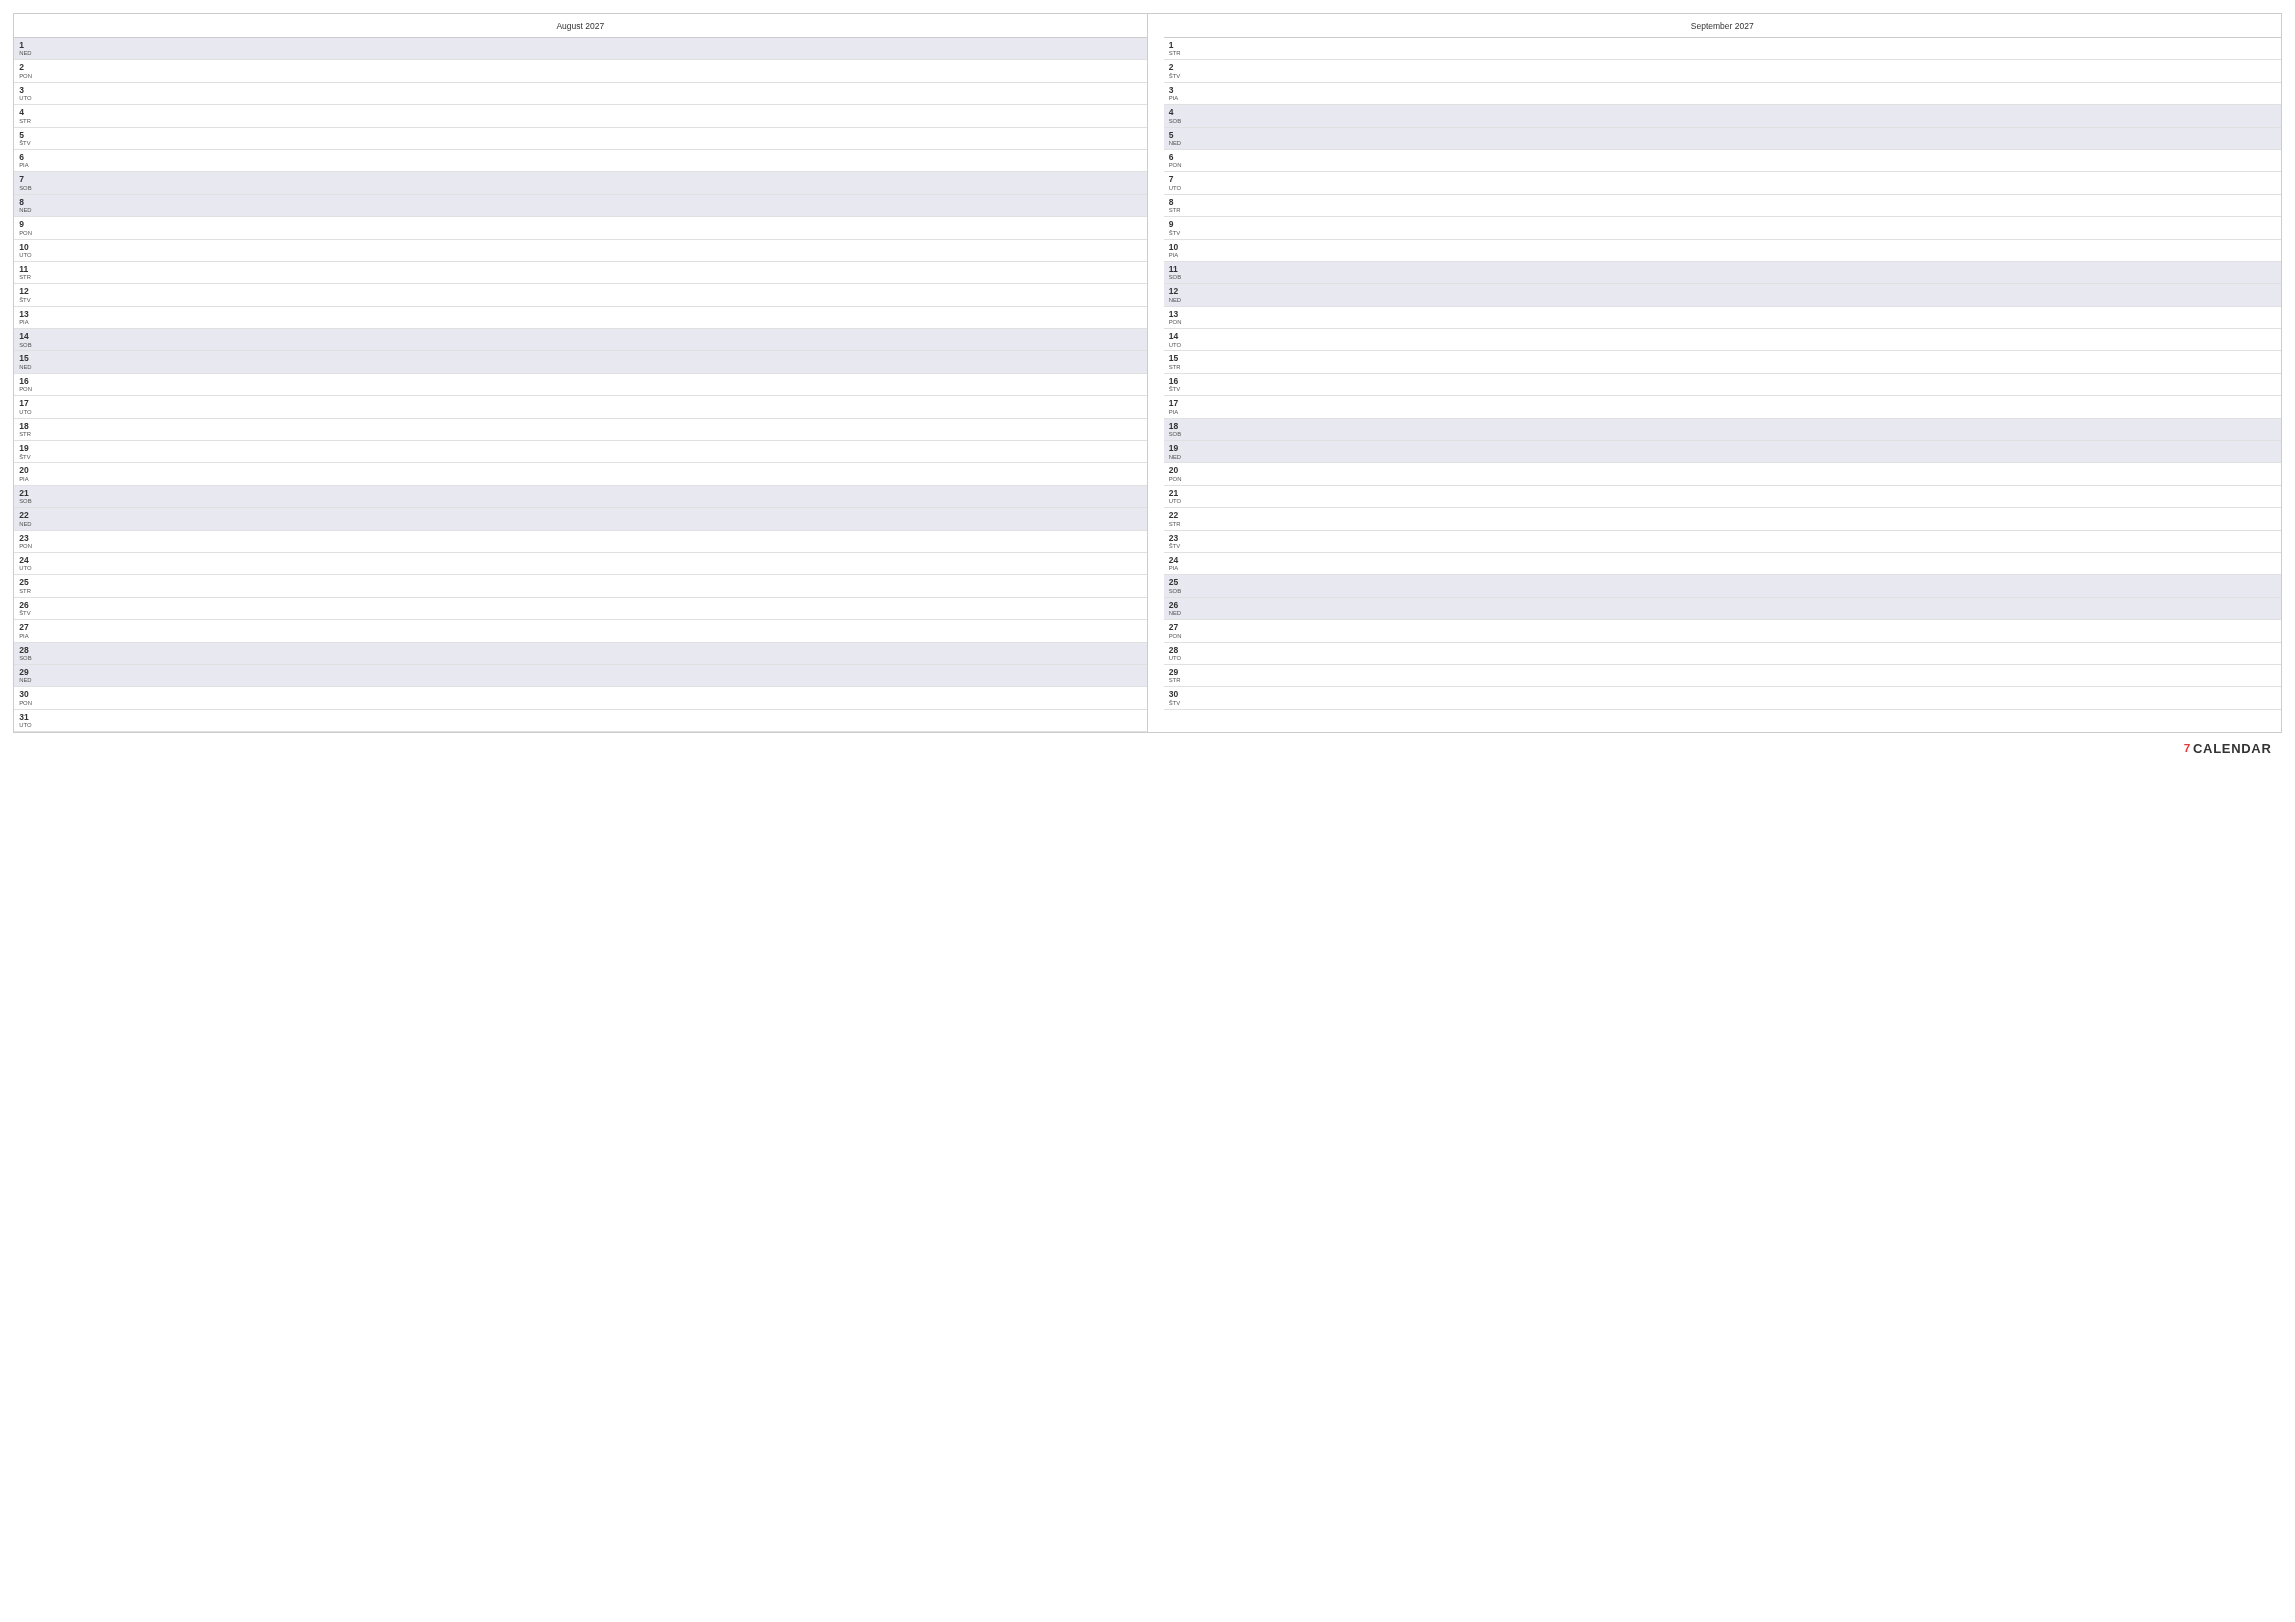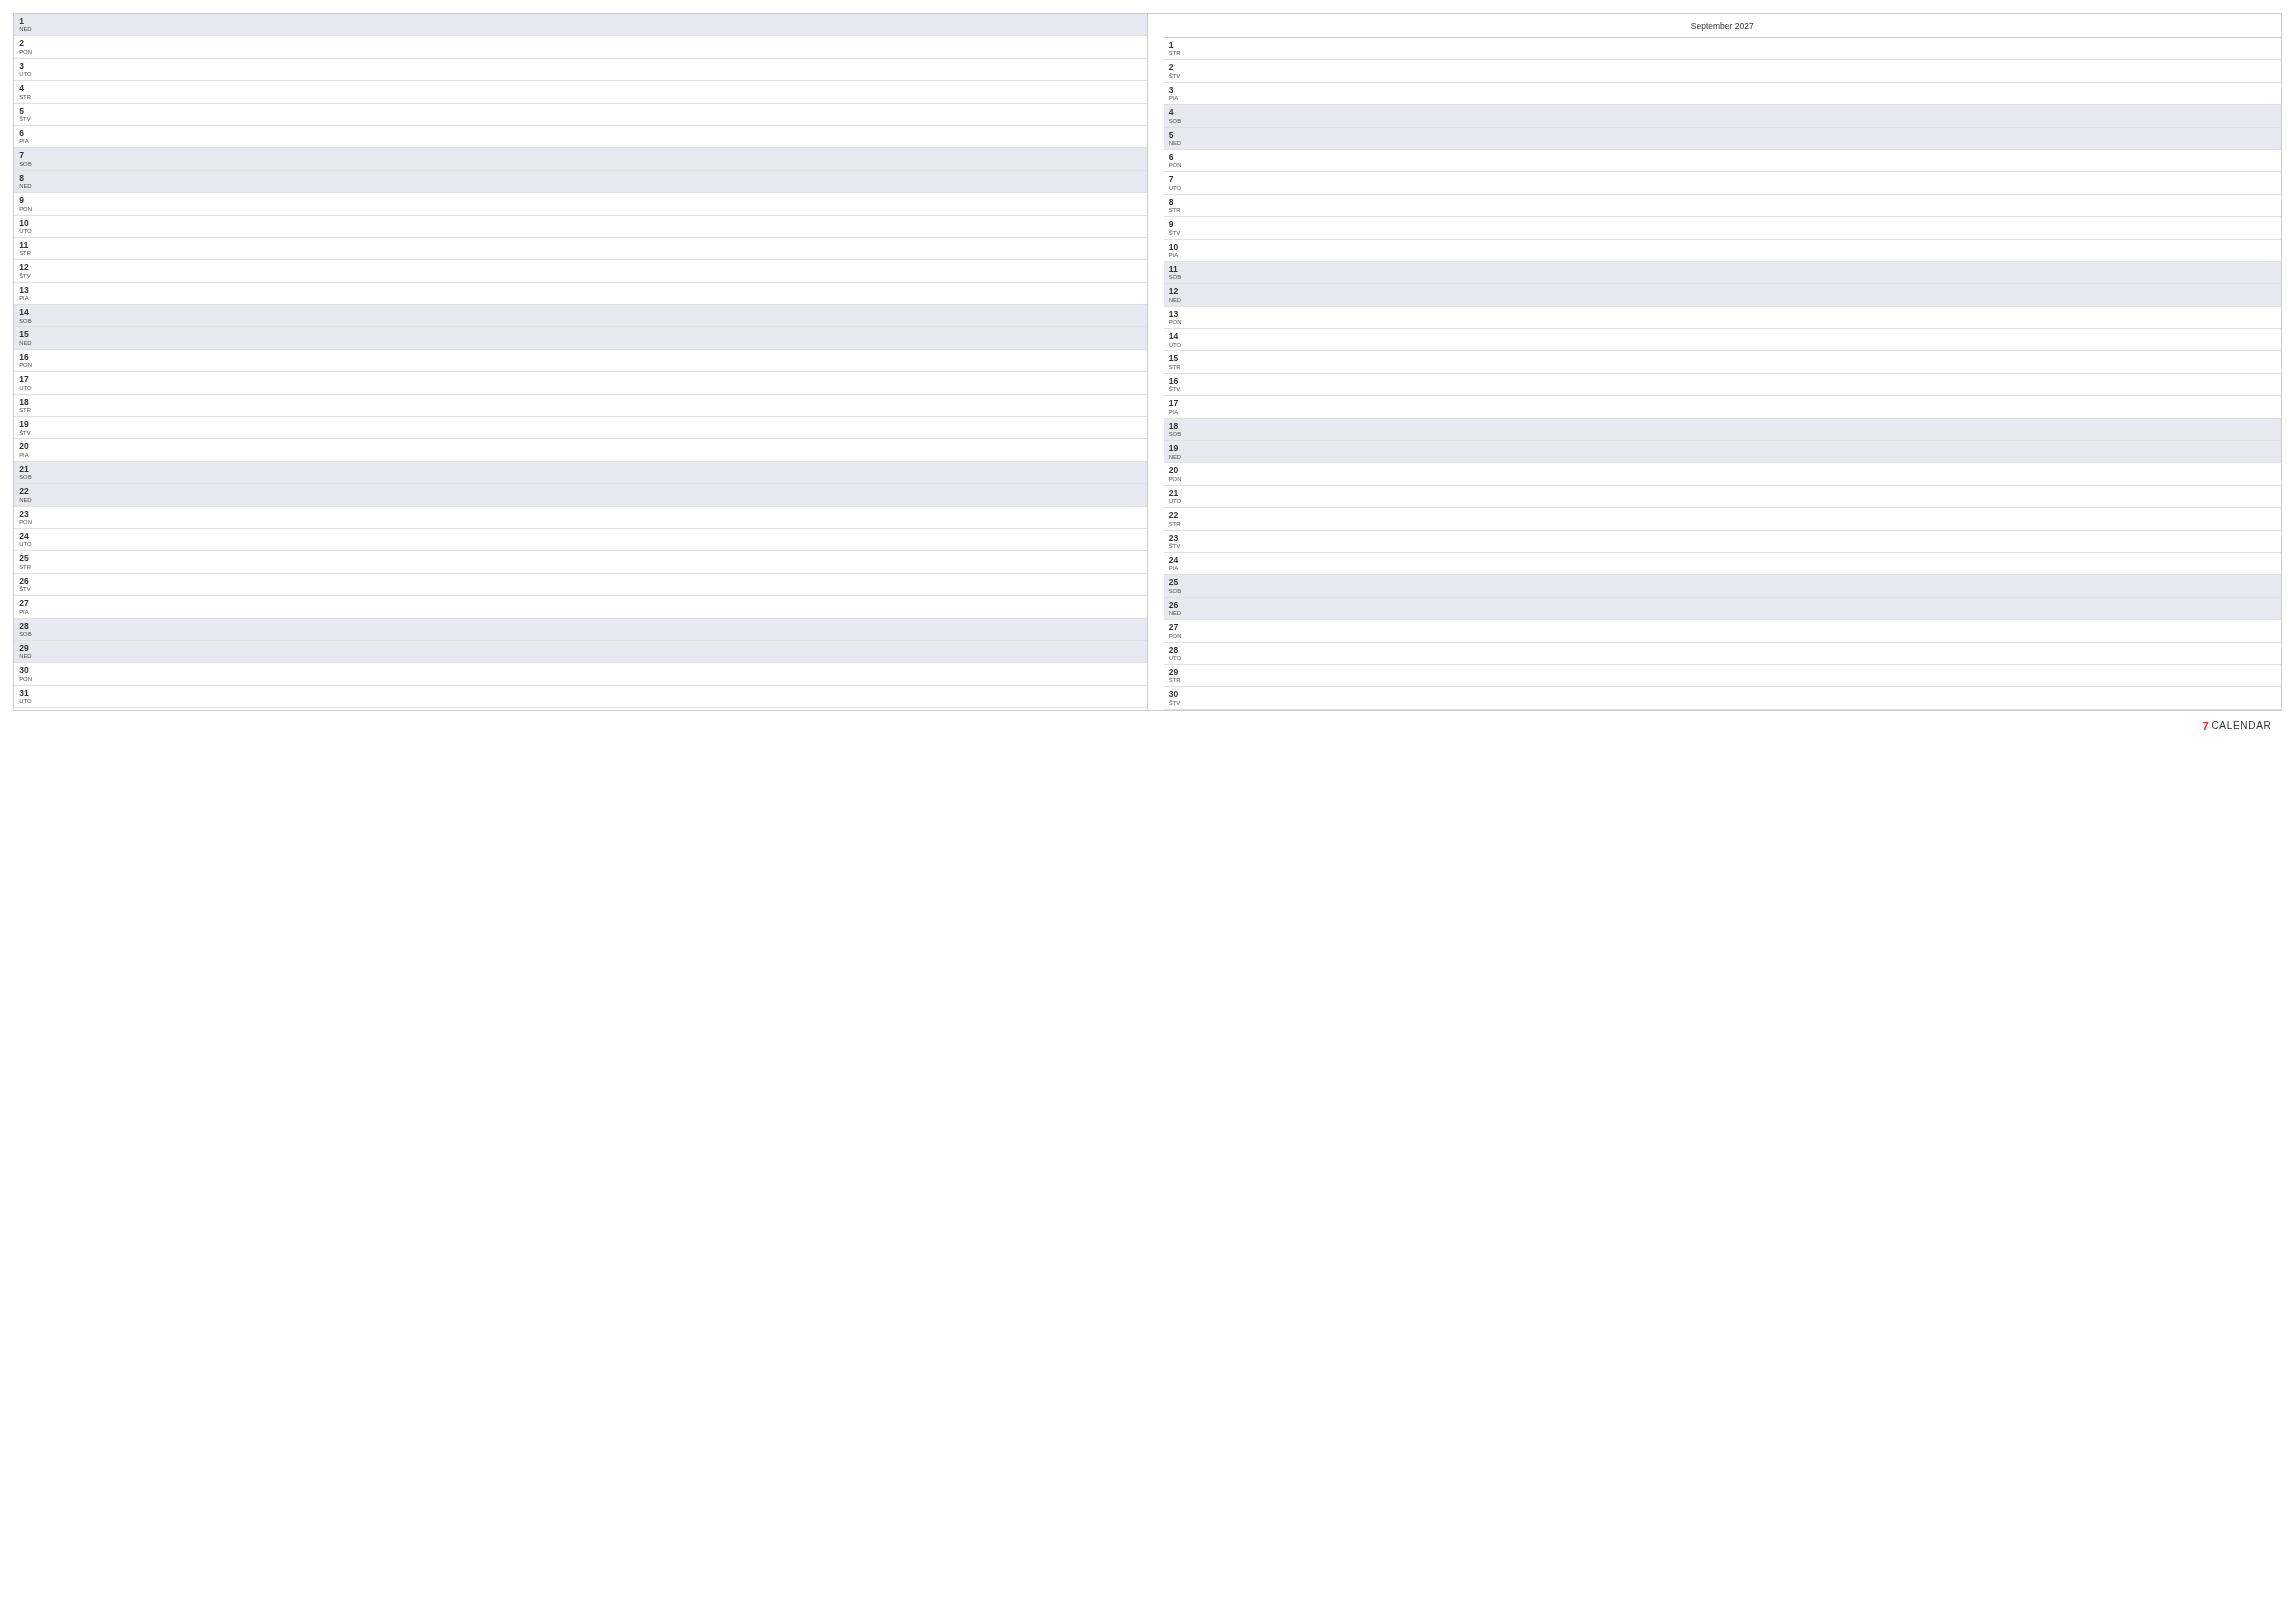--- a/index.html
+++ b/index.html
@@ -97,32 +97,33 @@
       gap: 2.6px;
     }
 
     .footer-logo-icon {
       color: #e53935;
       font-size: 11.8px;
       font-weight: bold;
     }
 
     .footer-logo-text {
-      font-size: 10px;
-      font-weight: normal;
+      font-size: 13px;
+      font-weight: bold;
       color: #333;
       letter-spacing: 0.7px;
     }
   </style>
 </head>
 <body>
 
 <div class="calendar-container">
   <div class="months-grid" id="months-grid">
   <div class="month-column">
+        <div class="month-header">August 2027</div>
         <div class="day-row weekend">
           <div class="day-info">
             <span class="day-number">1</span>
             <span class="day-name">NED</span>
           </div>
         </div>
         <div class="day-row normal">
           <div class="day-info">
             <span class="day-number">2</span>
             <span class="day-name">PON</span>

